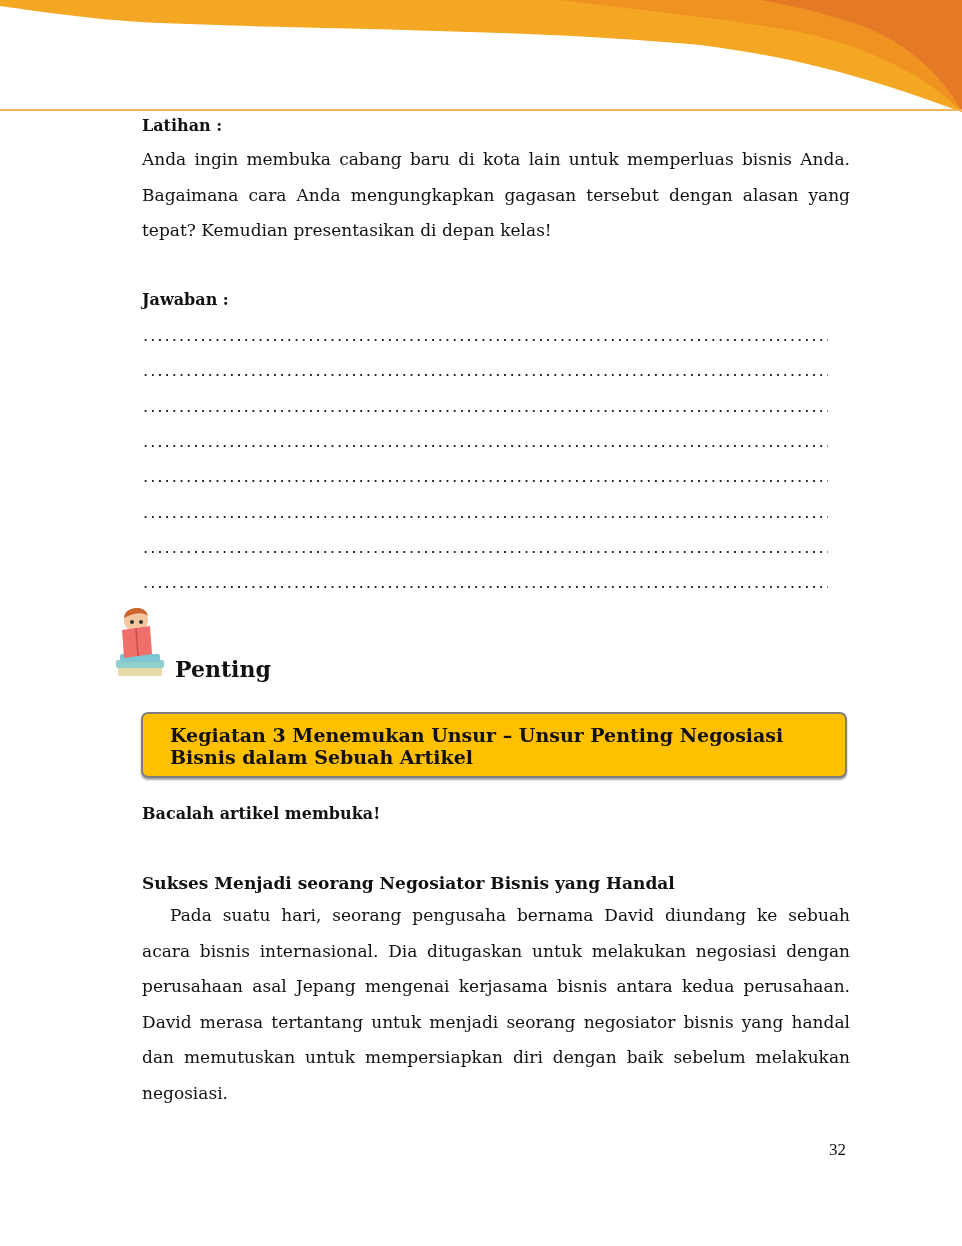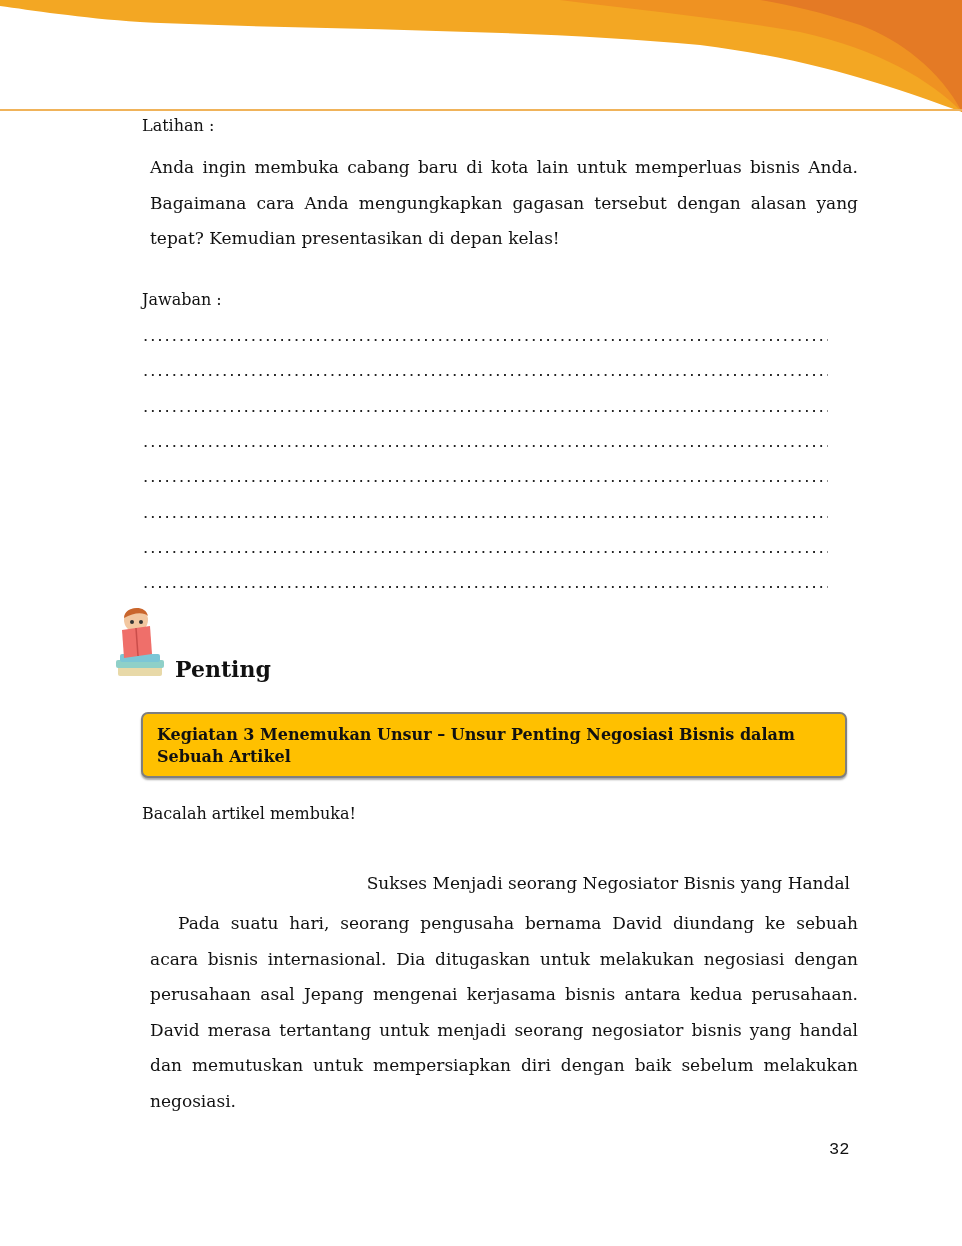--- a/index.html
+++ b/index.html
@@ -1,32 +1,32 @@
 <!DOCTYPE html>
 <html><head>
   <meta charset="utf-8">
   <style>
     html, body { margin: 0; padding: 0; background: #ffffff; }
     body { width: 962px; height: 1246px; position: relative; overflow: hidden;
            font-family: "DejaVu Serif", "Liberation Serif", serif; color: #111; }
     .header-wave { position: absolute; left: 0; top: 0; width: 962px; height: 112px; }
     .header-rule { position: absolute; left: 0; top: 109px; width: 962px; height: 2px; background: #f0b35a; }
     .content { position: absolute; left: 142px; width: 708px; }
-    .label-bold { font-weight: normal; font-size: 16px; }
-    .para { font-size: 17px; line-height: 35.5px; text-align: justify; margin: 8px; }
+    .label-bold { font-weight: bold; font-size: 16px; }
+    .para { font-size: 17px; line-height: 35.5px; text-align: justify; margin: 0; }
     .dots { position: absolute; left: 142px; width: 686px; height: 2px;
             background-image: radial-gradient(circle, #222 0.9px, transparent 1.1px);
             background-size: 7.2px 2px; background-repeat: repeat-x; }
     .reading-icon { position: absolute; left: 114px; top: 604px; width: 52px; height: 78px; }
     .section-title { position: absolute; left: 175px; top: 656px; font-size: 22px; font-weight: bold; }
     .activity-box { position: absolute; left: 141px; top: 712px; width: 706px; height: 66px;
                     background: #ffc000; border: 2px solid #7f7f7f; border-radius: 7px;
                     box-shadow: 0 2px 2px rgba(0,0,0,0.35); box-sizing: border-box;
-                    padding: 10px 14px; font-weight: bold; font-size: 16px; line-height: 22px; }
-    .page-number { position: absolute; left: 829px; top: 1140px; font-family: Liberation Mono, monospace; font-size: 17px; text-align: right; }
+                    padding: 10px 27px; font-weight: bold; font-size: 19px; line-height: 22px; }
+    .page-number { position: absolute; left: 829px; top: 1140px; font-family: Liberation Serif, serif; font-size: 17px; text-align: right; }
   </style>
 </head>
 <body>
 
 <svg class="header-wave" viewBox="0 0 962 112" preserveAspectRatio="none">
   <path d="M0,0 L962,0 L962,112 C900,90 820,60 700,45 C520,28 300,30 140,22 C80,18 30,10 0,6 Z" fill="#f3a723"></path>
   <path d="M560,0 L962,0 L962,112 C930,80 880,50 800,32 C720,18 640,10 560,0 Z" fill="#ef9222"></path>
   <path d="M760,0 L962,0 L962,112 C940,70 900,40 860,25 C820,12 790,5 760,0 Z" fill="#e47a25"></path>
 </svg>
 <div class="header-rule"></div>
@@ -59,16 +59,16 @@
   <path d="M22,24 L24,52" stroke="#c94d4a" stroke-width="1.5"></path>
 </svg>
 <div class="section-title">Penting</div>
 
 <div class="activity-box">
   <span>Kegiatan 3 Menemukan Unsur – Unsur Penting Negosiasi Bisnis dalam Sebuah Artikel</span>
 </div>
 
 <div class="content label-bold" style="top:804px;">Bacalah artikel membuka!</div>
 
-<div class="content label-bold" style="top:873px; text-align:right; font-size:17px;">Sukses Menjadi seorang Negosiator Bisnis yang Handal</div>
+<div class="content label-bold" style="top:873px; text-align:left; font-size:17px;">Sukses Menjadi seorang Negosiator Bisnis yang Handal</div>
 <p class="content para" style="top:898px; text-indent:28px;">Pada suatu hari, seorang pengusaha bernama David diundang ke sebuah acara bisnis internasional. Dia ditugaskan untuk melakukan negosiasi dengan perusahaan asal Jepang mengenai kerjasama bisnis antara kedua perusahaan. David merasa tertantang untuk menjadi seorang negosiator bisnis yang handal dan memutuskan untuk mempersiapkan diri dengan baik sebelum melakukan negosiasi.</p>
 
 <div class="page-number">32</div>
 
 </body></html>

